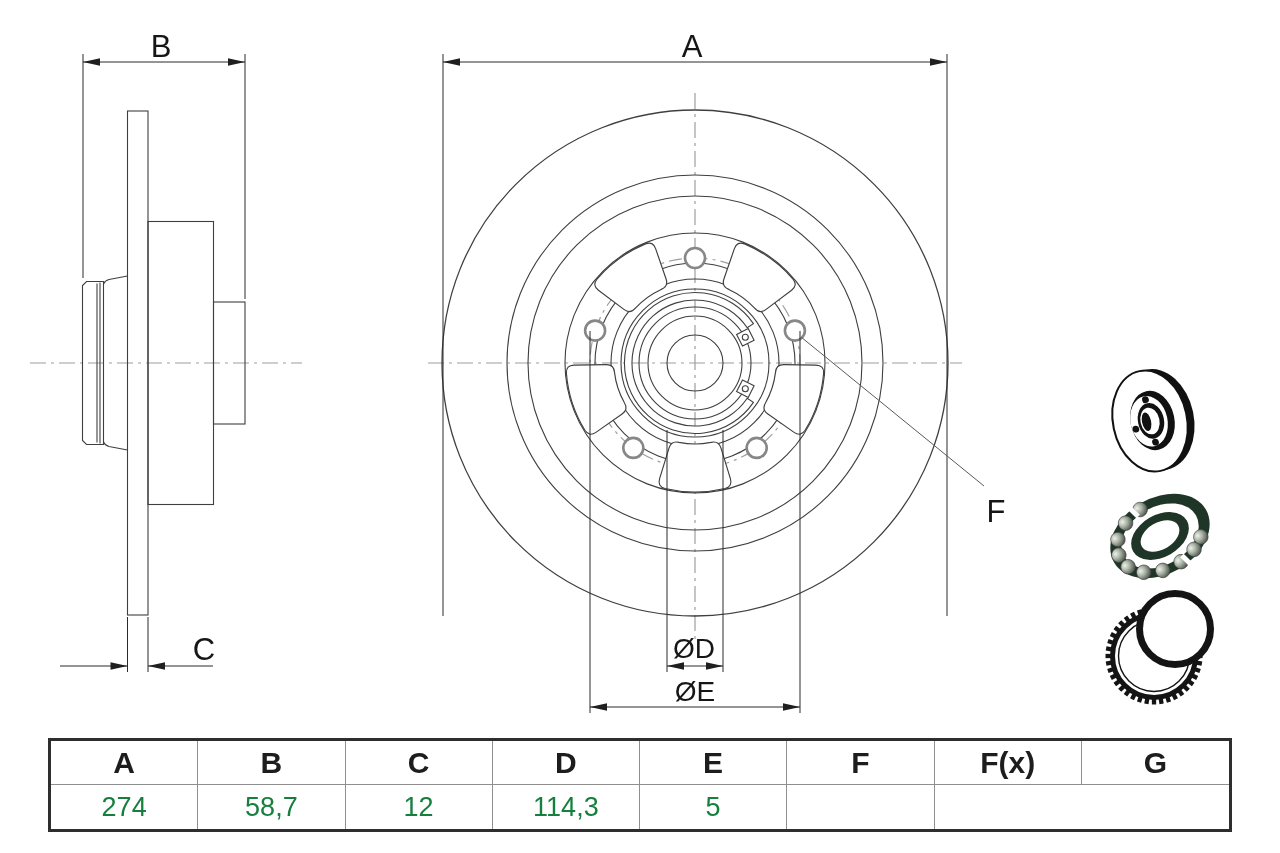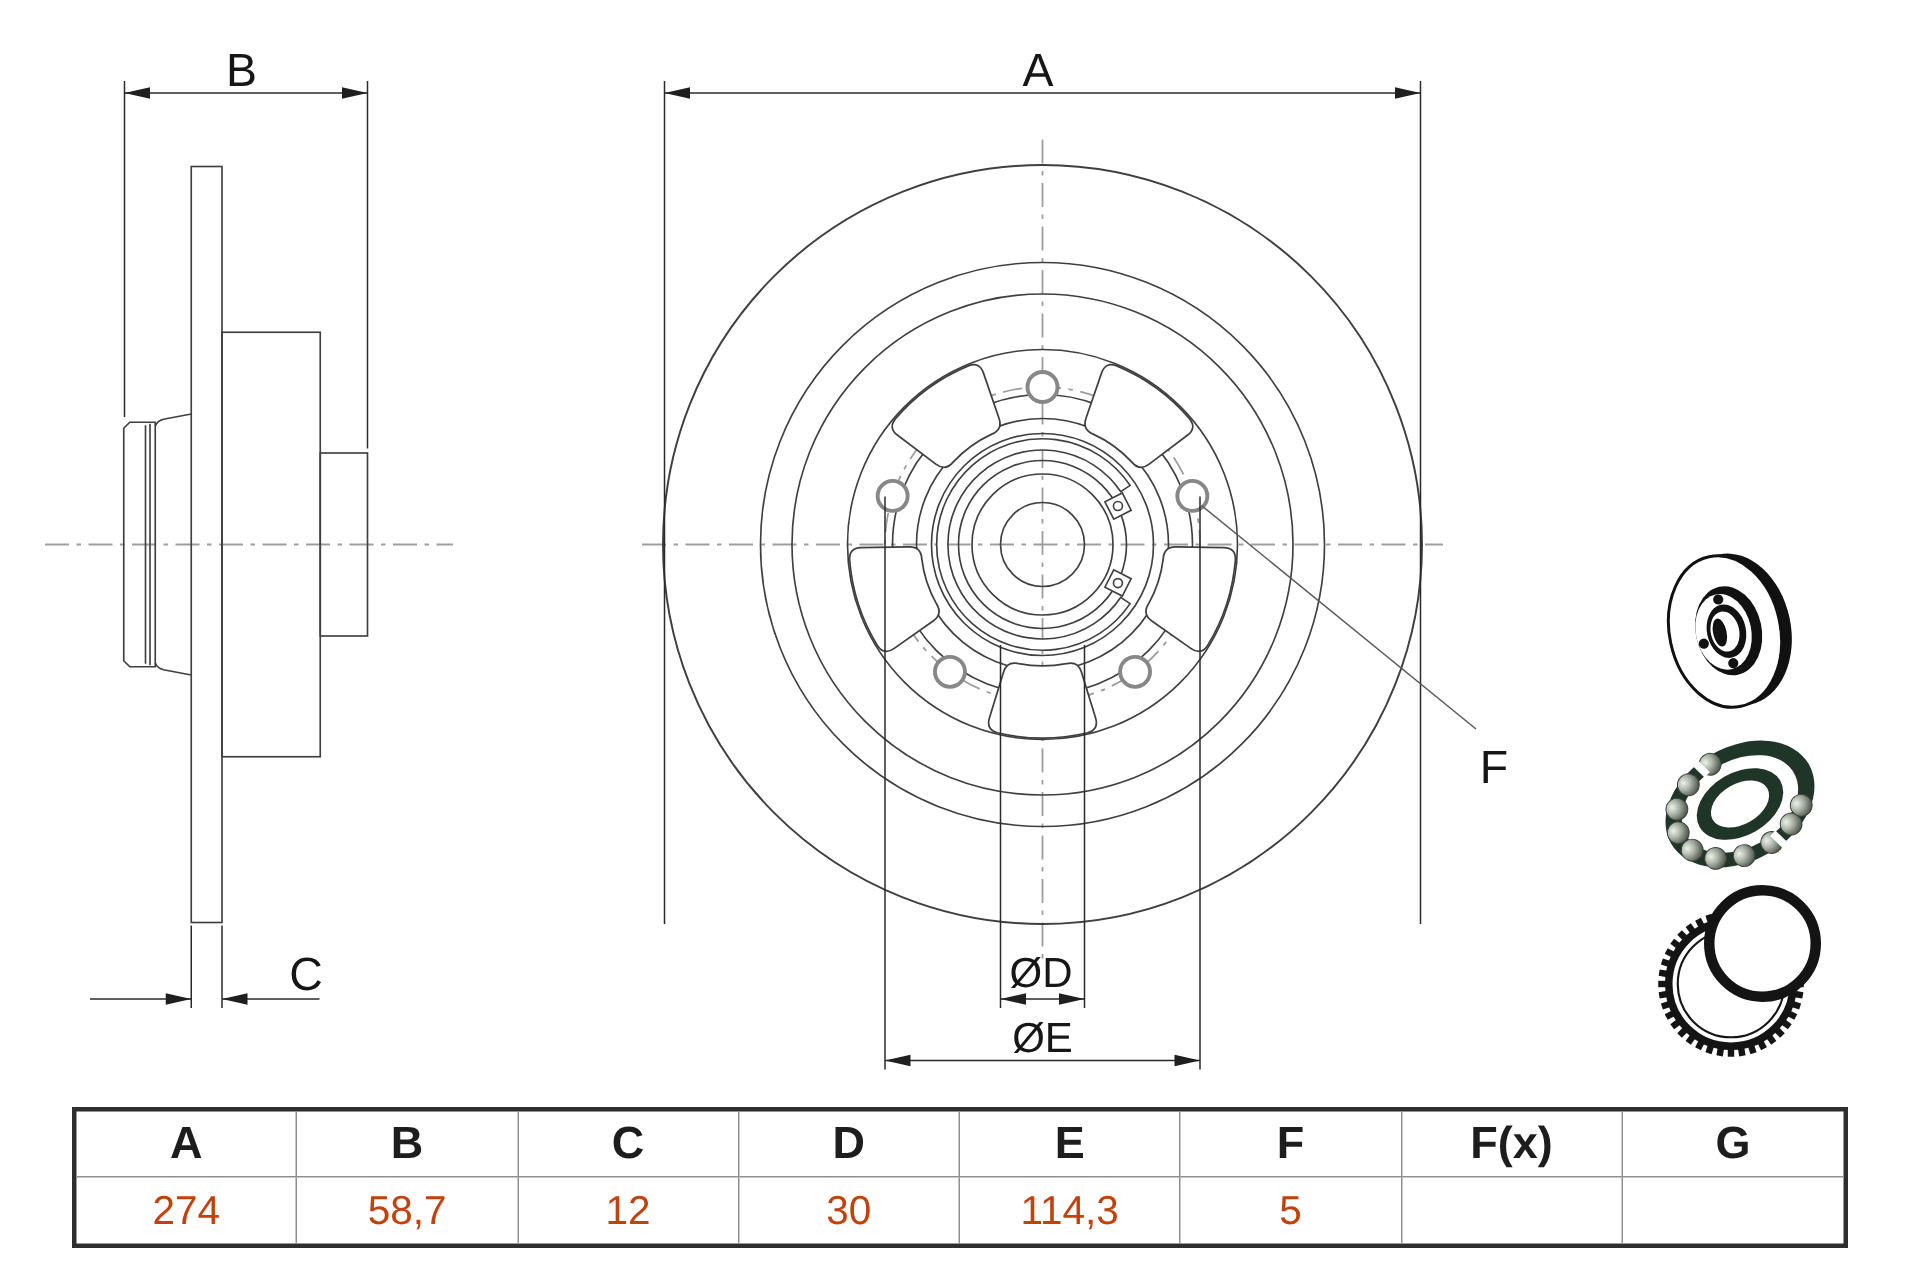--- a/index.html
+++ b/index.html
@@ -9,21 +9,21 @@
   .dim-text{font-family:"Liberation Sans", sans-serif;font-size:31px;fill:#161616;}
   .dim-text-sm{font-family:"Liberation Sans", sans-serif;font-size:28px;fill:#161616;}
   .spec-table{position:absolute;left:48px;top:738px;width:1184px;height:94px;
     box-sizing:border-box;border:3px solid #2e2e2e;display:grid;
     grid-template-columns:repeat(8,1fr);grid-template-rows:1fr 1fr;background:#fff;}
   .spec-cell{display:flex;align-items:center;justify-content:center;
     border-right:1.5px solid #8f8f8f;border-bottom:1.5px solid #8f8f8f;
     color:#1d1d1d;box-sizing:border-box;}
   .spec-cell:nth-child(8n){border-right:none;}
   .spec-cell.hdr{font-weight:bold;font-size:30px;}
-  .spec-cell.val{font-size:27px;border-bottom:none;color:#c2410c;}
+  .spec-cell.val{font-size:27px;border-bottom:none;color:#15803d;}
 </style>
 </head>
 <body>
 
 <div id="stage">
 
 <svg id="drawing-svg" width="1280" height="853" viewBox="0 0 1280 853">
 
   <defs>
     <radialGradient id="ballGrad" cx="35%" cy="32%" r="75%">
@@ -222,19 +222,18 @@
   <div class="spec-cell hdr">B</div>
   <div class="spec-cell hdr">C</div>
   <div class="spec-cell hdr">D</div>
   <div class="spec-cell hdr">E</div>
   <div class="spec-cell hdr">F</div>
   <div class="spec-cell hdr">F(x)</div>
   <div class="spec-cell hdr">G</div>
   <div class="spec-cell val">274</div>
   <div class="spec-cell val">58,7</div>
   <div class="spec-cell val">12</div>
-  <div class="spec-cell val">30</div>
   <div class="spec-cell val">114,3</div>
   <div class="spec-cell val">5</div>
   <div class="spec-cell val"></div>
 </div>
 
 </div>
 
 </body></html>

